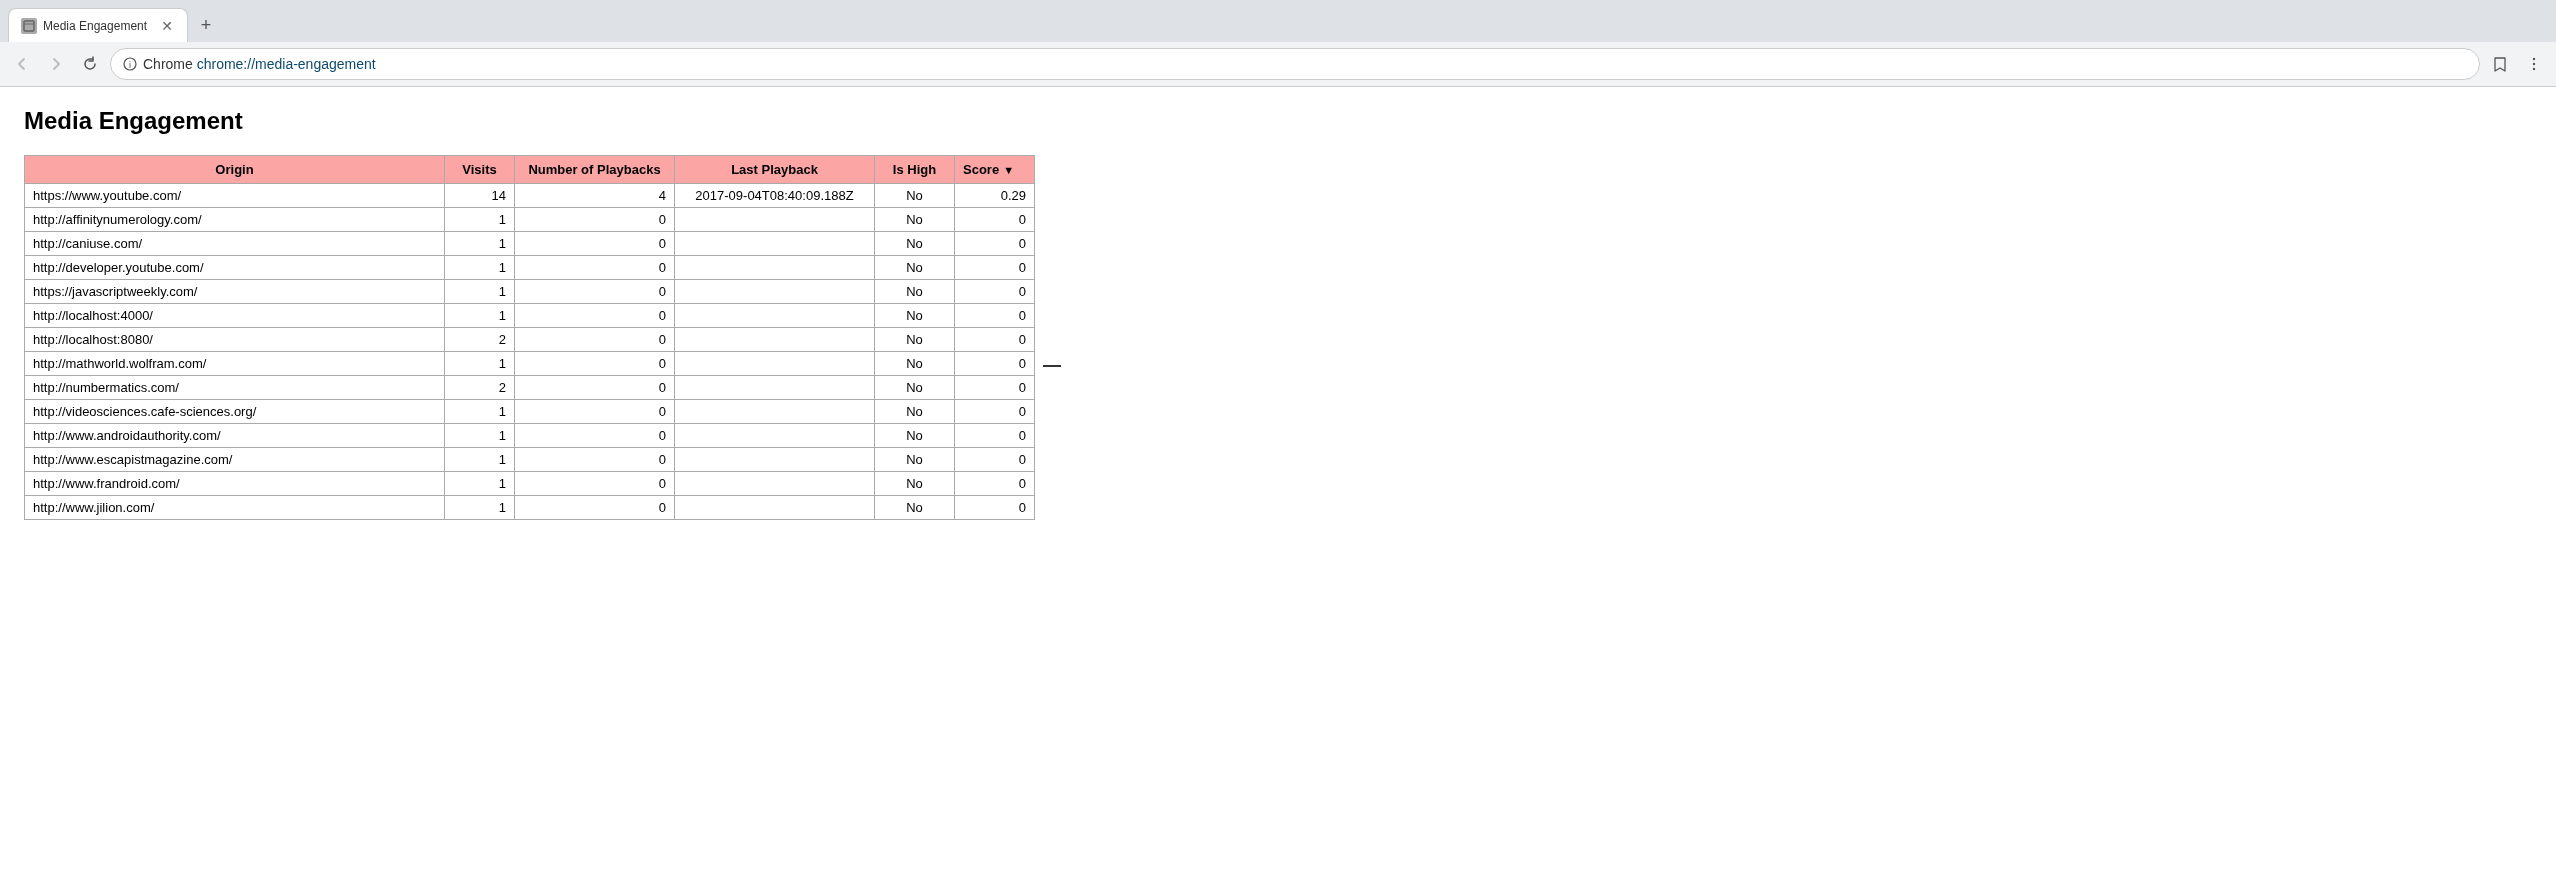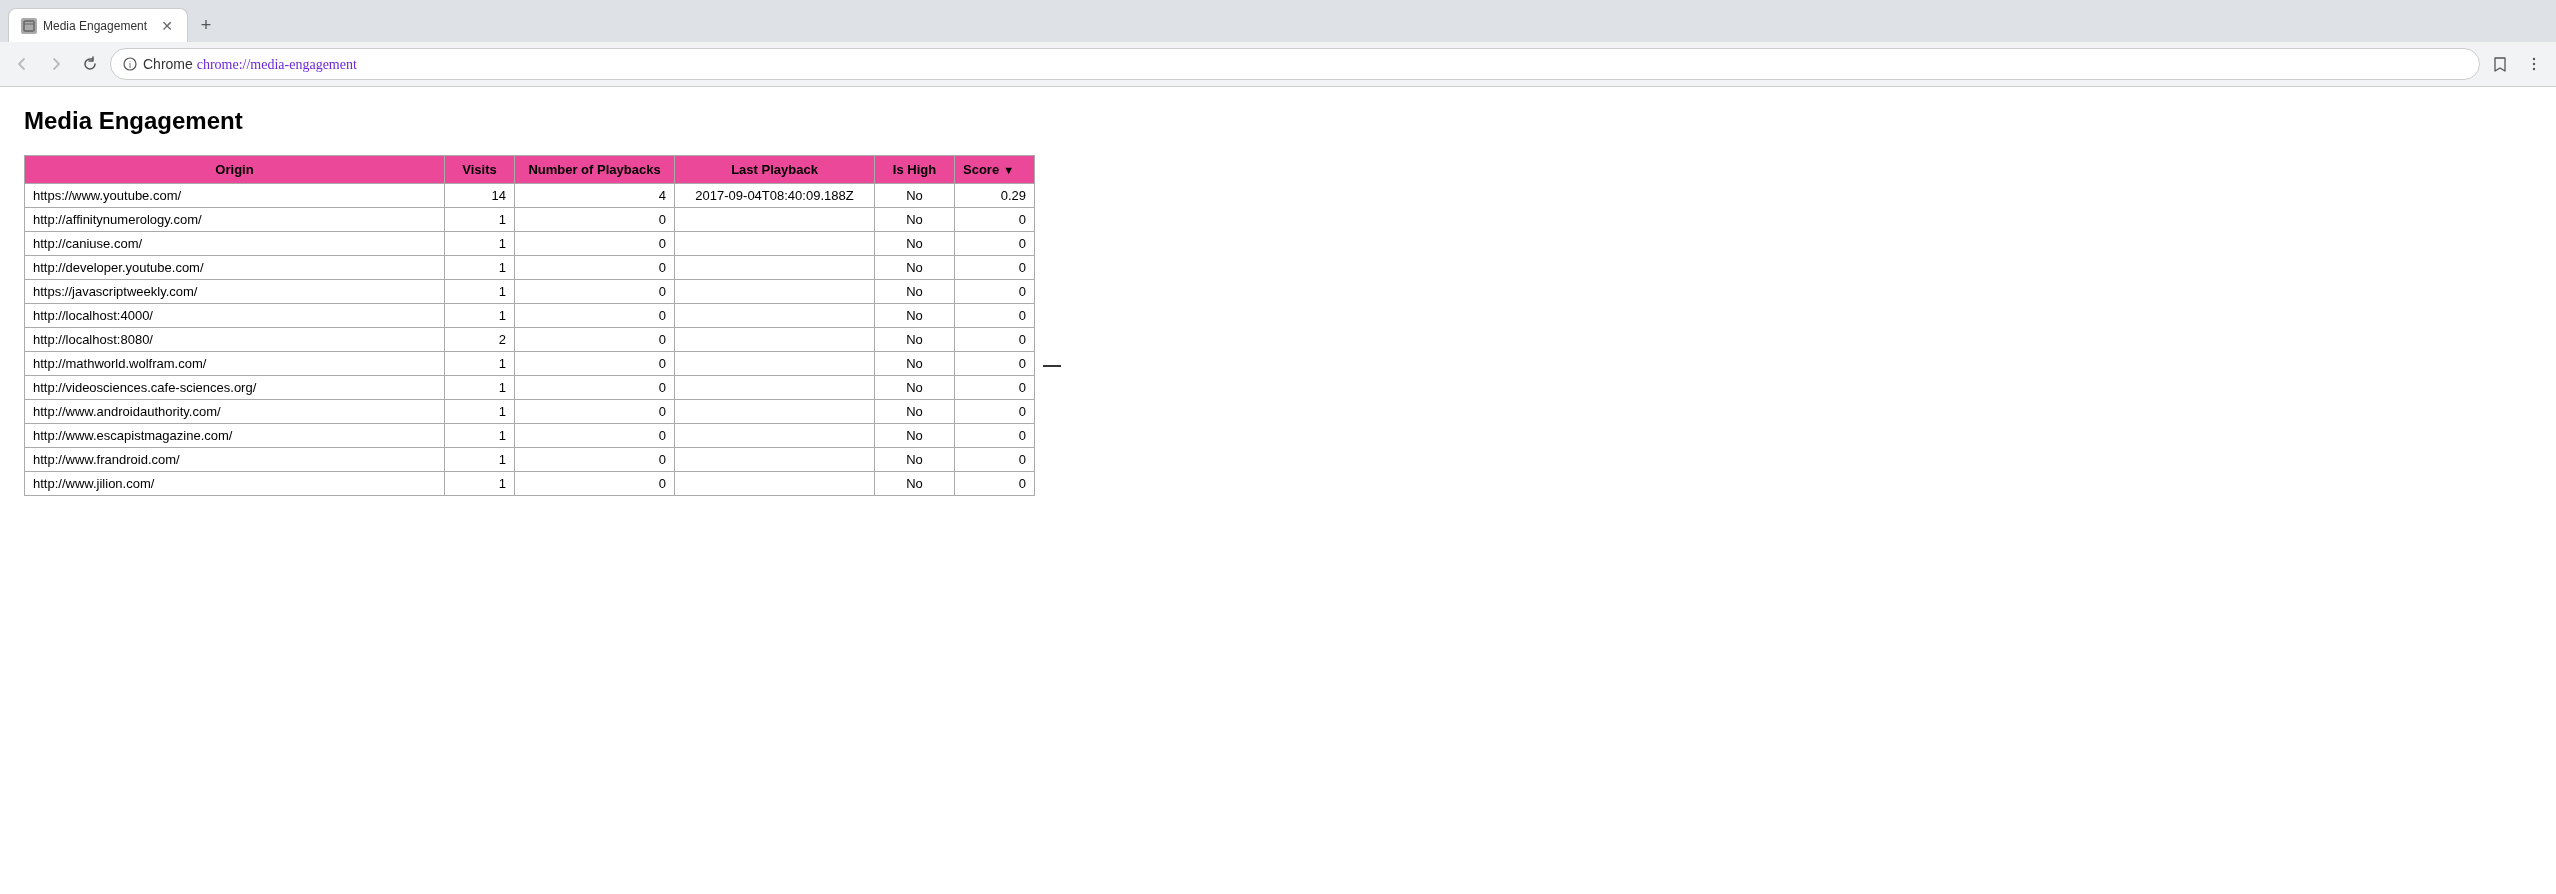--- a/index.html
+++ b/index.html
@@ -184,21 +184,21 @@
     }
 
     .data-table {
       border-collapse: collapse;
       width: 100%;
       max-width: 1200px;
       font-size: 13px;
     }
 
     .data-table th {
-      background: #ec4899;
+      background: #fca5a5;
       border: 1px solid #aaa;
       padding: 6px 8px;
       text-align: center;
       font-weight: bold;
       font-size: 13px;
     }
 
     .data-table th.origin-col {
       text-align: center;
     }
@@ -276,21 +276,21 @@
     <div class="address-bar-container">
       <div class="security-icon">
         <svg width="14" height="14" viewBox="0 0 14 14">
           <circle cx="7" cy="7" r="6" stroke="#555" stroke-width="1.2" fill="none"></circle>
           <text x="7" y="10.5" text-anchor="middle" font-size="9" fill="#555">i</text>
         </svg>
       </div>
       <span class="address-text">
         <span style="color:#333; font-weight:normal;">Chrome</span>
         <span style="color:#aaa;">  </span>
-        <span style="color:#6d28d9;font-family:Liberation Serif, serif;">chrome://media-engagement</span>
+        <span style="color:#0c4a6e;">chrome://media-engagement</span>
       </span>
     </div>
 
     <div class="bookmark-btn">
       <svg width="16" height="16" viewBox="0 0 16 16">
           <path d="M3 2h10v13l-5-3-5 3V2z" stroke="#555" stroke-width="1.3" fill="none" stroke-linejoin="round"></path>
         </svg>
     </div>
     <div class="menu-btn">
       <svg width="16" height="16" viewBox="0 0 16 16">
@@ -391,20 +391,28 @@
           </tr>
           <tr>
             <td class="origin-cell">http://mathworld.wolfram.com/</td>
             <td class="number-cell">1</td>
             <td class="number-cell">0</td>
             <td class="center-cell"></td>
             <td class="center-cell">No</td>
             <td class="number-cell">0</td>
           </tr>
           <tr>
+            <td class="origin-cell">http://numbermatics.com/</td>
+            <td class="number-cell">2</td>
+            <td class="number-cell">0</td>
+            <td class="center-cell"></td>
+            <td class="center-cell">No</td>
+            <td class="number-cell">0</td>
+          </tr>
+          <tr>
             <td class="origin-cell">http://videosciences.cafe-sciences.org/</td>
             <td class="number-cell">1</td>
             <td class="number-cell">0</td>
             <td class="center-cell"></td>
             <td class="center-cell">No</td>
             <td class="number-cell">0</td>
           </tr>
           <tr>
             <td class="origin-cell">http://www.androidauthority.com/</td>
             <td class="number-cell">1</td>

